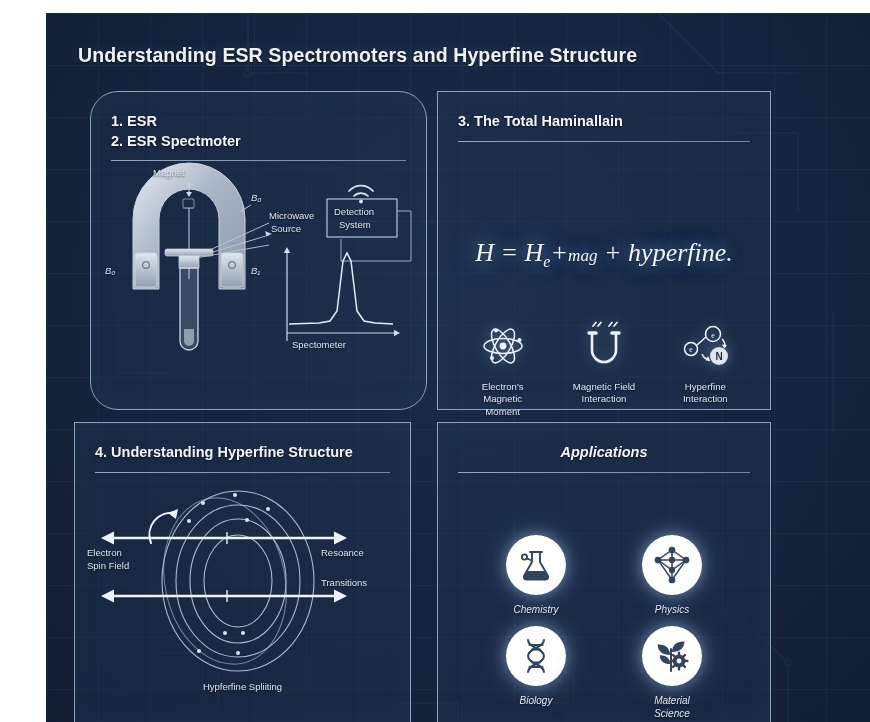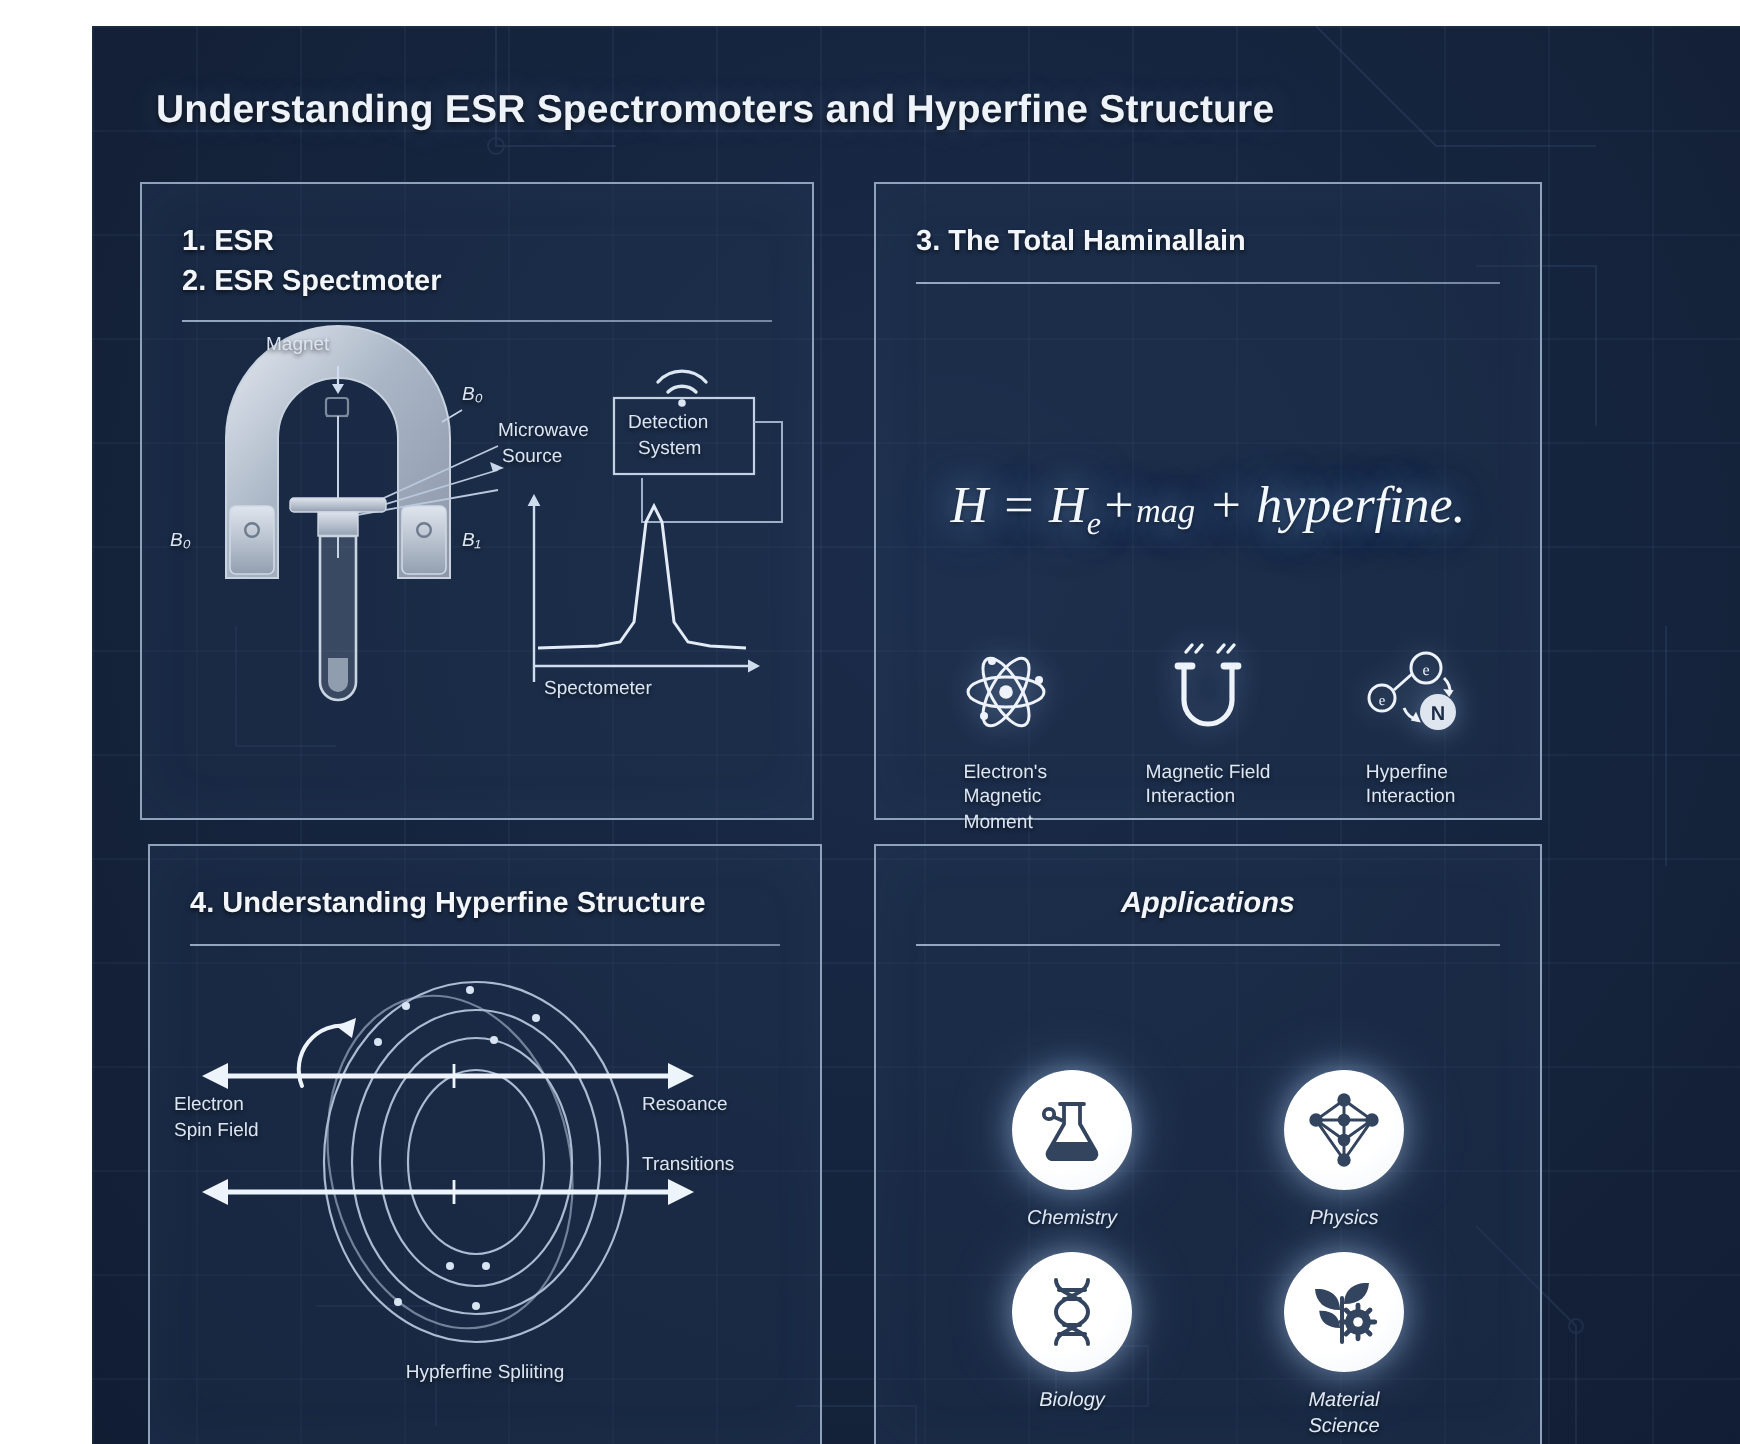--- a/index.html
+++ b/index.html
@@ -36,21 +36,21 @@
     text-shadow:0 1px 3px rgba(0,0,0,.7), 0 0 14px rgba(150,190,240,.25);
   }
 
   
   .panel{
     position:absolute;
     border:1px solid #8ea2bc;
     background:rgba(34,52,82,.42);
     box-shadow:inset 0 0 30px rgba(90,130,190,.05);
   }
-  #panel-1{left:24px;top:78px;width:335px;height:317px;}
+  #panel-1{left:44px;top:78px;width:335px;height:317px;border-radius:28px;}
   #panel-2{left:391px;top:78px;width:332px;height:317px;}
   #panel-3{left:28px;top:409px;width:335px;height:300px;}
   #panel-4{left:391px;top:409px;width:332px;height:300px;}
 
   .panel-title{
     color:#f2f6fb;font-size:14.5px;font-weight:bold;
     text-shadow:0 1px 2px rgba(0,0,0,.65);
     line-height:1.35;
   }
   .panel-title.center{text-align:center;font-style:italic;}
@@ -83,21 +83,21 @@
 
   
   .concept-row{
     position:absolute;left:14px;right:14px;top:178px;
     display:flex;justify-content:space-around;align-items:flex-start;
   }
   .concept{width:100px;display:flex;flex-direction:column;align-items:center;}
   .concept .glyph{height:52px;display:flex;align-items:center;justify-content:center;
     filter:drop-shadow(0 0 7px rgba(170,205,250,.45));}
   .concept .cap{
-    margin-top:9px;color:#dde6f3;font-size:9.6px;line-height:1.32;
+    margin-top:9px;text-align:center;color:#dde6f3;font-size:9.6px;line-height:1.32;
     text-shadow:0 1px 2px rgba(0,0,0,.6);
   }
 
   
   .apps-grid{
     position:absolute;left:30px;right:30px;top:62px;
     display:grid;grid-template-columns:1fr 1fr;row-gap:10px;justify-items:center;
   }
   .app{display:flex;flex-direction:column;align-items:center;width:108px;font-style:italic;}
   .app .circle{

